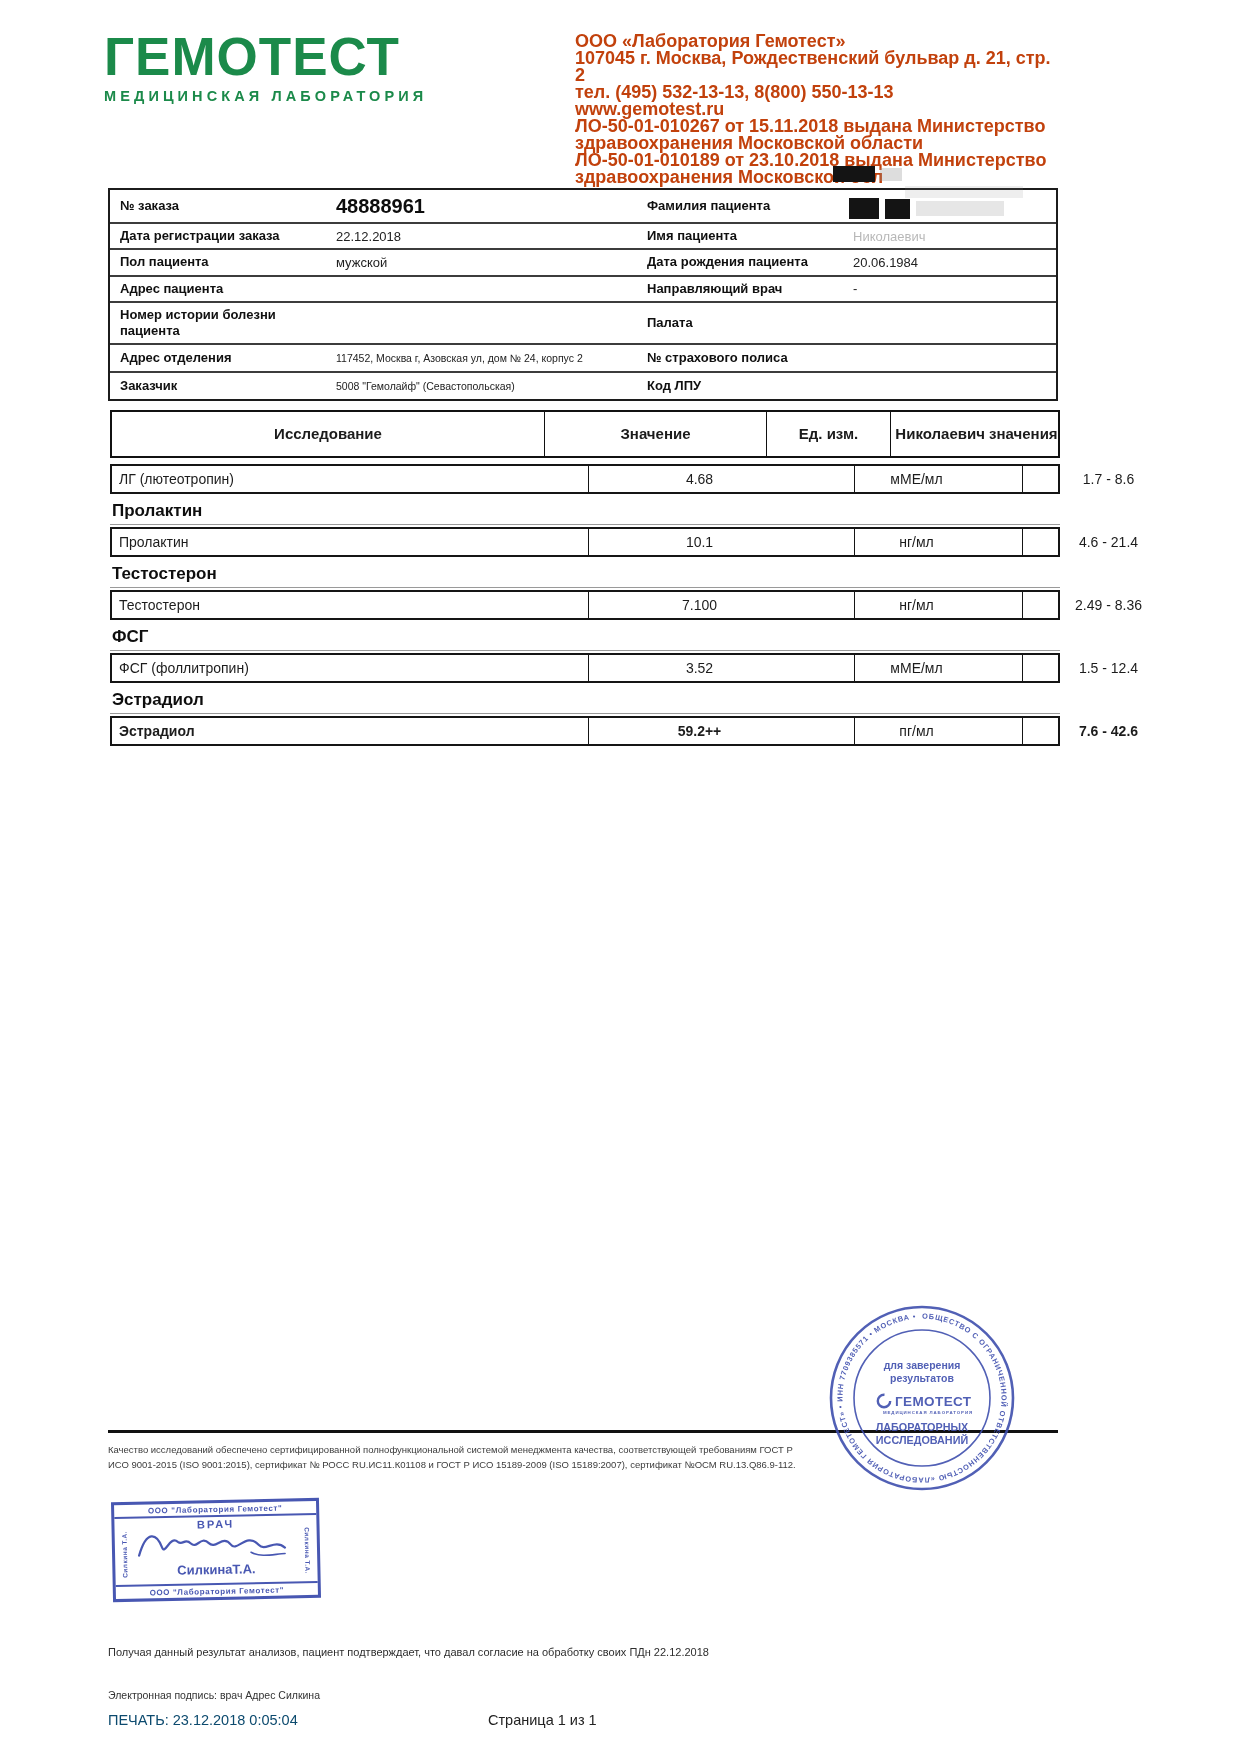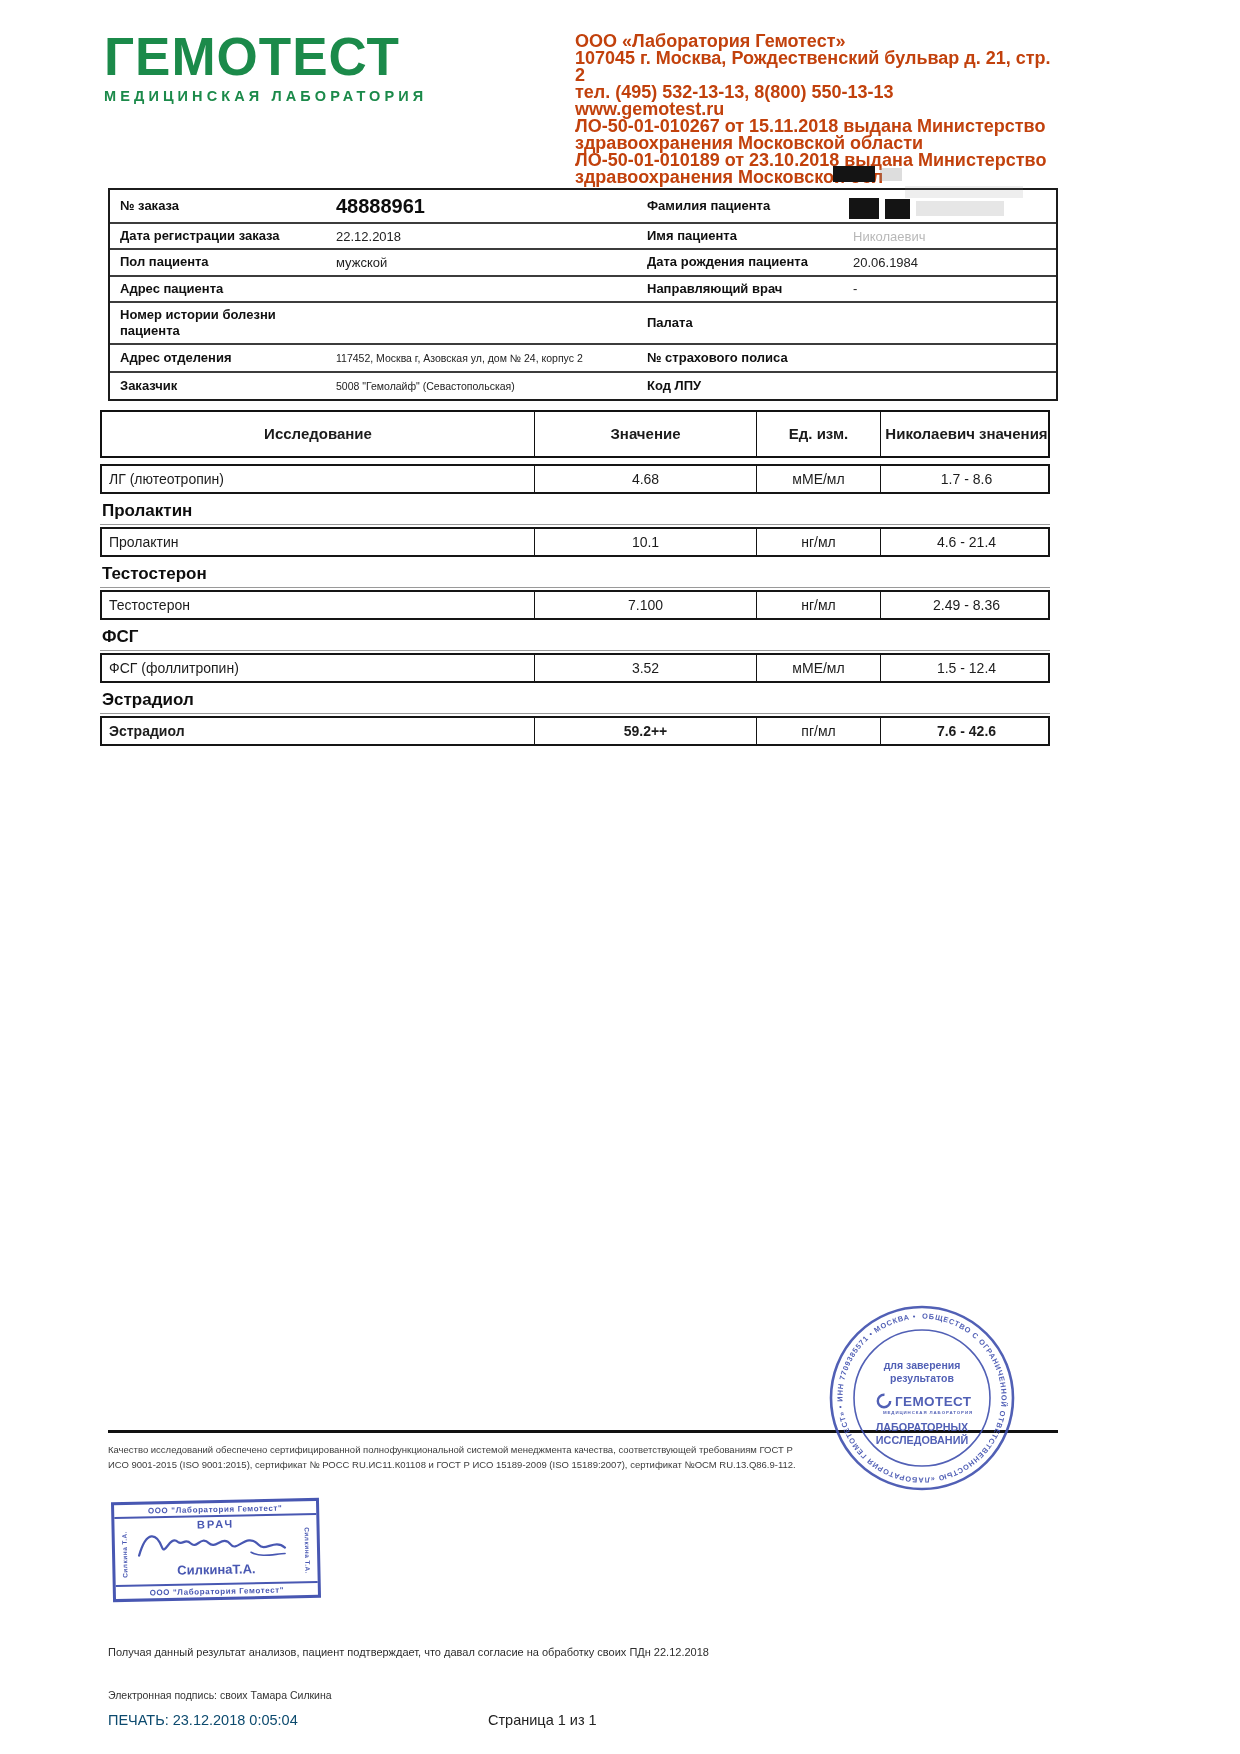--- a/index.html
+++ b/index.html
@@ -22,30 +22,30 @@
   .o-row { display:grid; grid-template-columns:220px 307px 210px 213px; align-items:center; }
   .o-row + .o-row { border-top:2px solid #3c3c3c; }
   .o-label { font-weight:bold; font-size:13px; padding:4px 6px 4px 10px; color:#101010; line-height:1.25; }
   .o-value { font-size:13px; padding:4px 6px; color:#222; }
   .r0 { min-height:32px; } .r1,.r2,.r3 { min-height:26px; } .r4 { min-height:40px; }
   .r5,.r6 { min-height:28px; }
   .order-number { font-size:20px; font-weight:bold; color:#0d0d0d; }
   .small-val { font-size:10.5px; }
   .faint-val { color:#9a9a9a; opacity:.7; }
   
-  #results { position:absolute; left:100px; top:410px; width:950px; }
+  #results { position:absolute; left:110px; top:410px; width:950px; }
   .res-header { display:grid; grid-template-columns:432px 222px 124px 172px; border:2.5px solid #111;
     height:48px; align-items:center; text-align:center; font-weight:bold; font-size:15px; }
   .res-header .hcell { line-height:1.15; }
   .res-header .hcell + .hcell { border-left:1.5px solid #111; height:100%; display:flex; align-items:center; justify-content:center; }
   .res-header .hcell:first-child { height:100%; display:flex; align-items:center; justify-content:center; }
   .group { margin-top:6px; }
   .sec-title { font-size:17px; font-weight:bold; color:#0e0e0e; padding:1px 2px 3px; border-bottom:1px solid #9a9a9a; }
   .res-row { margin-top:2px; margin-bottom:6px; display:grid; grid-template-columns:432px 222px 124px 172px;
-    border:2px solid #151515; min-height:30px; align-items:stretch; font-size:14px; }
+    border:2px solid #151515; min-height:30px; align-items:stretch; font-size:14px;gap:44px; }
   .res-row > div { display:flex; align-items:center; justify-content:center; padding:3px 4px; }
   .res-row .c-test { justify-content:flex-start; padding-left:7px; }
   .res-row > div + div { border-left:1.5px solid #151515; }
   .flagged .c-test, .flagged .c-value, .flagged .c-normal { font-weight:bold; }
   
   #footer-divider { position:absolute; left:108px; top:1430px; width:950px; height:3px; background:#111; }
   #quality-note { position:absolute; left:108px; top:1443px; width:692px; font-size:9.5px; color:#3c3c3c; line-height:1.55; }
   #consent-note { position:absolute; left:108px; top:1646px; font-size:11px; color:#2e2e2e; }
   #esign-note { position:absolute; left:108px; top:1689px; font-size:10.5px; color:#333; }
   #print-line { position:absolute; left:108px; top:1712px; font-size:14.5px; color:#0c4a6e; }
@@ -223,21 +223,21 @@
       <text x="95" y="79" text-anchor="middle" font-size="10.5" font-weight="bold" fill="#3f4fae">результатов</text>
       <circle cx="57" cy="98" r="6.2" fill="none" stroke="#3f4fae" stroke-width="2.4" stroke-dasharray="29 10"></circle>
       <text x="68" y="103" text-anchor="start" font-size="13.5" font-weight="bold" letter-spacing="0.4" fill="#3f4fae">ГЕМОТЕСТ</text>
       <text x="101" y="111" text-anchor="middle" font-size="4.4" font-weight="bold" letter-spacing="0.9" fill="#3f4fae">МЕДИЦИНСКАЯ ЛАБОРАТОРИЯ</text>
       <text x="95" y="128" text-anchor="middle" font-size="10.8" font-weight="bold" fill="#3f4fae">ЛАБОРАТОРНЫХ</text>
       <text x="95" y="141" text-anchor="middle" font-size="10.8" font-weight="bold" fill="#3f4fae">ИССЛЕДОВАНИЙ</text>
     </svg>
   </div>
 
   <div id="consent-note">Получая данный результат анализов, пациент подтверждает, что давал согласие на обработку своих ПДн 22.12.2018</div>
-  <div id="esign-note">Электронная подпись: своих Тамара Силкина</div>
+  <div id="esign-note">Электронная подпись: врач Адрес Силкина</div>
   <div id="print-line">ПЕЧАТЬ: 23.12.2018 0:05:04</div>
   <div id="page-indicator">Страница 1 из 1</div>
 
   <div class="redaction-box" style="left:833px; top:166px; width:42px; height:16px;"></div>
   <div class="smudge" style="left:880px; top:168px; width:22px; height:13px; opacity:.3;"></div>
   <div class="smudge" style="left:905px; top:186px; width:118px; height:12px; opacity:.15;"></div>
   <div class="redaction-box" style="left:849px; top:198px; width:30px; height:21px;"></div>
   <div class="redaction-box" style="left:885px; top:199px; width:25px; height:20px;"></div>
   <div class="smudge" style="left:916px; top:201px; width:88px; height:15px; opacity:.22;"></div>
 

